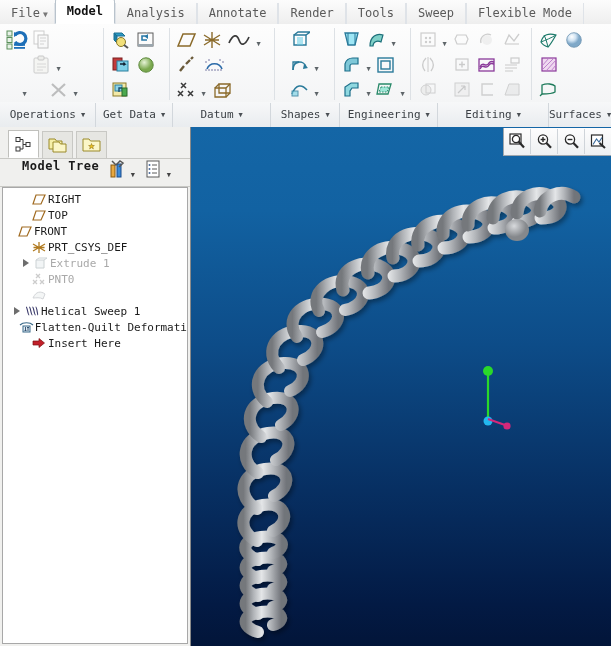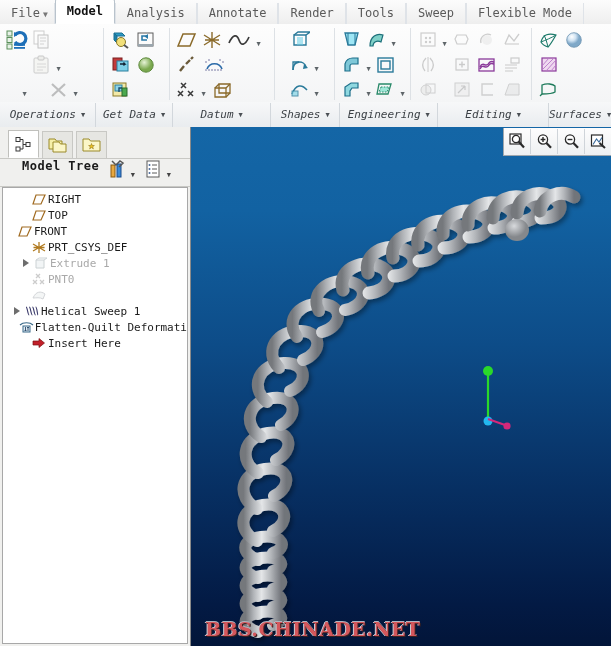--- a/index.html
+++ b/index.html
@@ -68,21 +68,21 @@
     position:absolute;left:0;top:102px;width:611px;height:25px;
     background:linear-gradient(#f7f8f9,#e9ecef);
     border-bottom:1px solid #b9c3cc;
     display:flex;align-items:center;
   }
   .glab{
     height:24px;line-height:24px;text-align:center;
     font-family:"DejaVu Sans Mono","Liberation Mono",monospace;
     font-size:11px;color:#3a3f44;white-space:nowrap;
     border-right:1px solid #d2d7dc;cursor:default;
-    display:flex;align-items:center;justify-content:center;font-style:italic;
+    display:flex;align-items:center;justify-content:center;
   }
   .glab .caret{font-size:7px;margin-left:5px;color:#4a4f54;}
 
   
   .leftpanel{
     position:absolute;left:0;top:127px;width:190px;height:519px;
     background:#f0f0ee;border-right:1px solid #8a8a8a;
     display:flex;flex-direction:column;
   }
   .navtabs{
@@ -841,16 +841,15 @@
       </div>
       <div class="gfxbtn" style="border-right:none">
         <svg width="17" height="17" viewBox="0 0 17 17">
           <rect x="1.5" y="2" width="11" height="11" fill="#fff" stroke="#2a2a2a" stroke-width="1.2"></rect>
           <path d="M3 11.5 L6.5 6 L9 9 L12 4.5" fill="none" stroke="#3a6a9a" stroke-width="1.1"></path>
           <path d="M9.5 10 L15 15" stroke="#2a2a2a" stroke-width="2"></path>
         </svg>
       </div>
     </div>
 
-    <div class="watermark">BBS.CHINADE.NET</div>
   </div>
 
 </div>
 
 </body></html>

